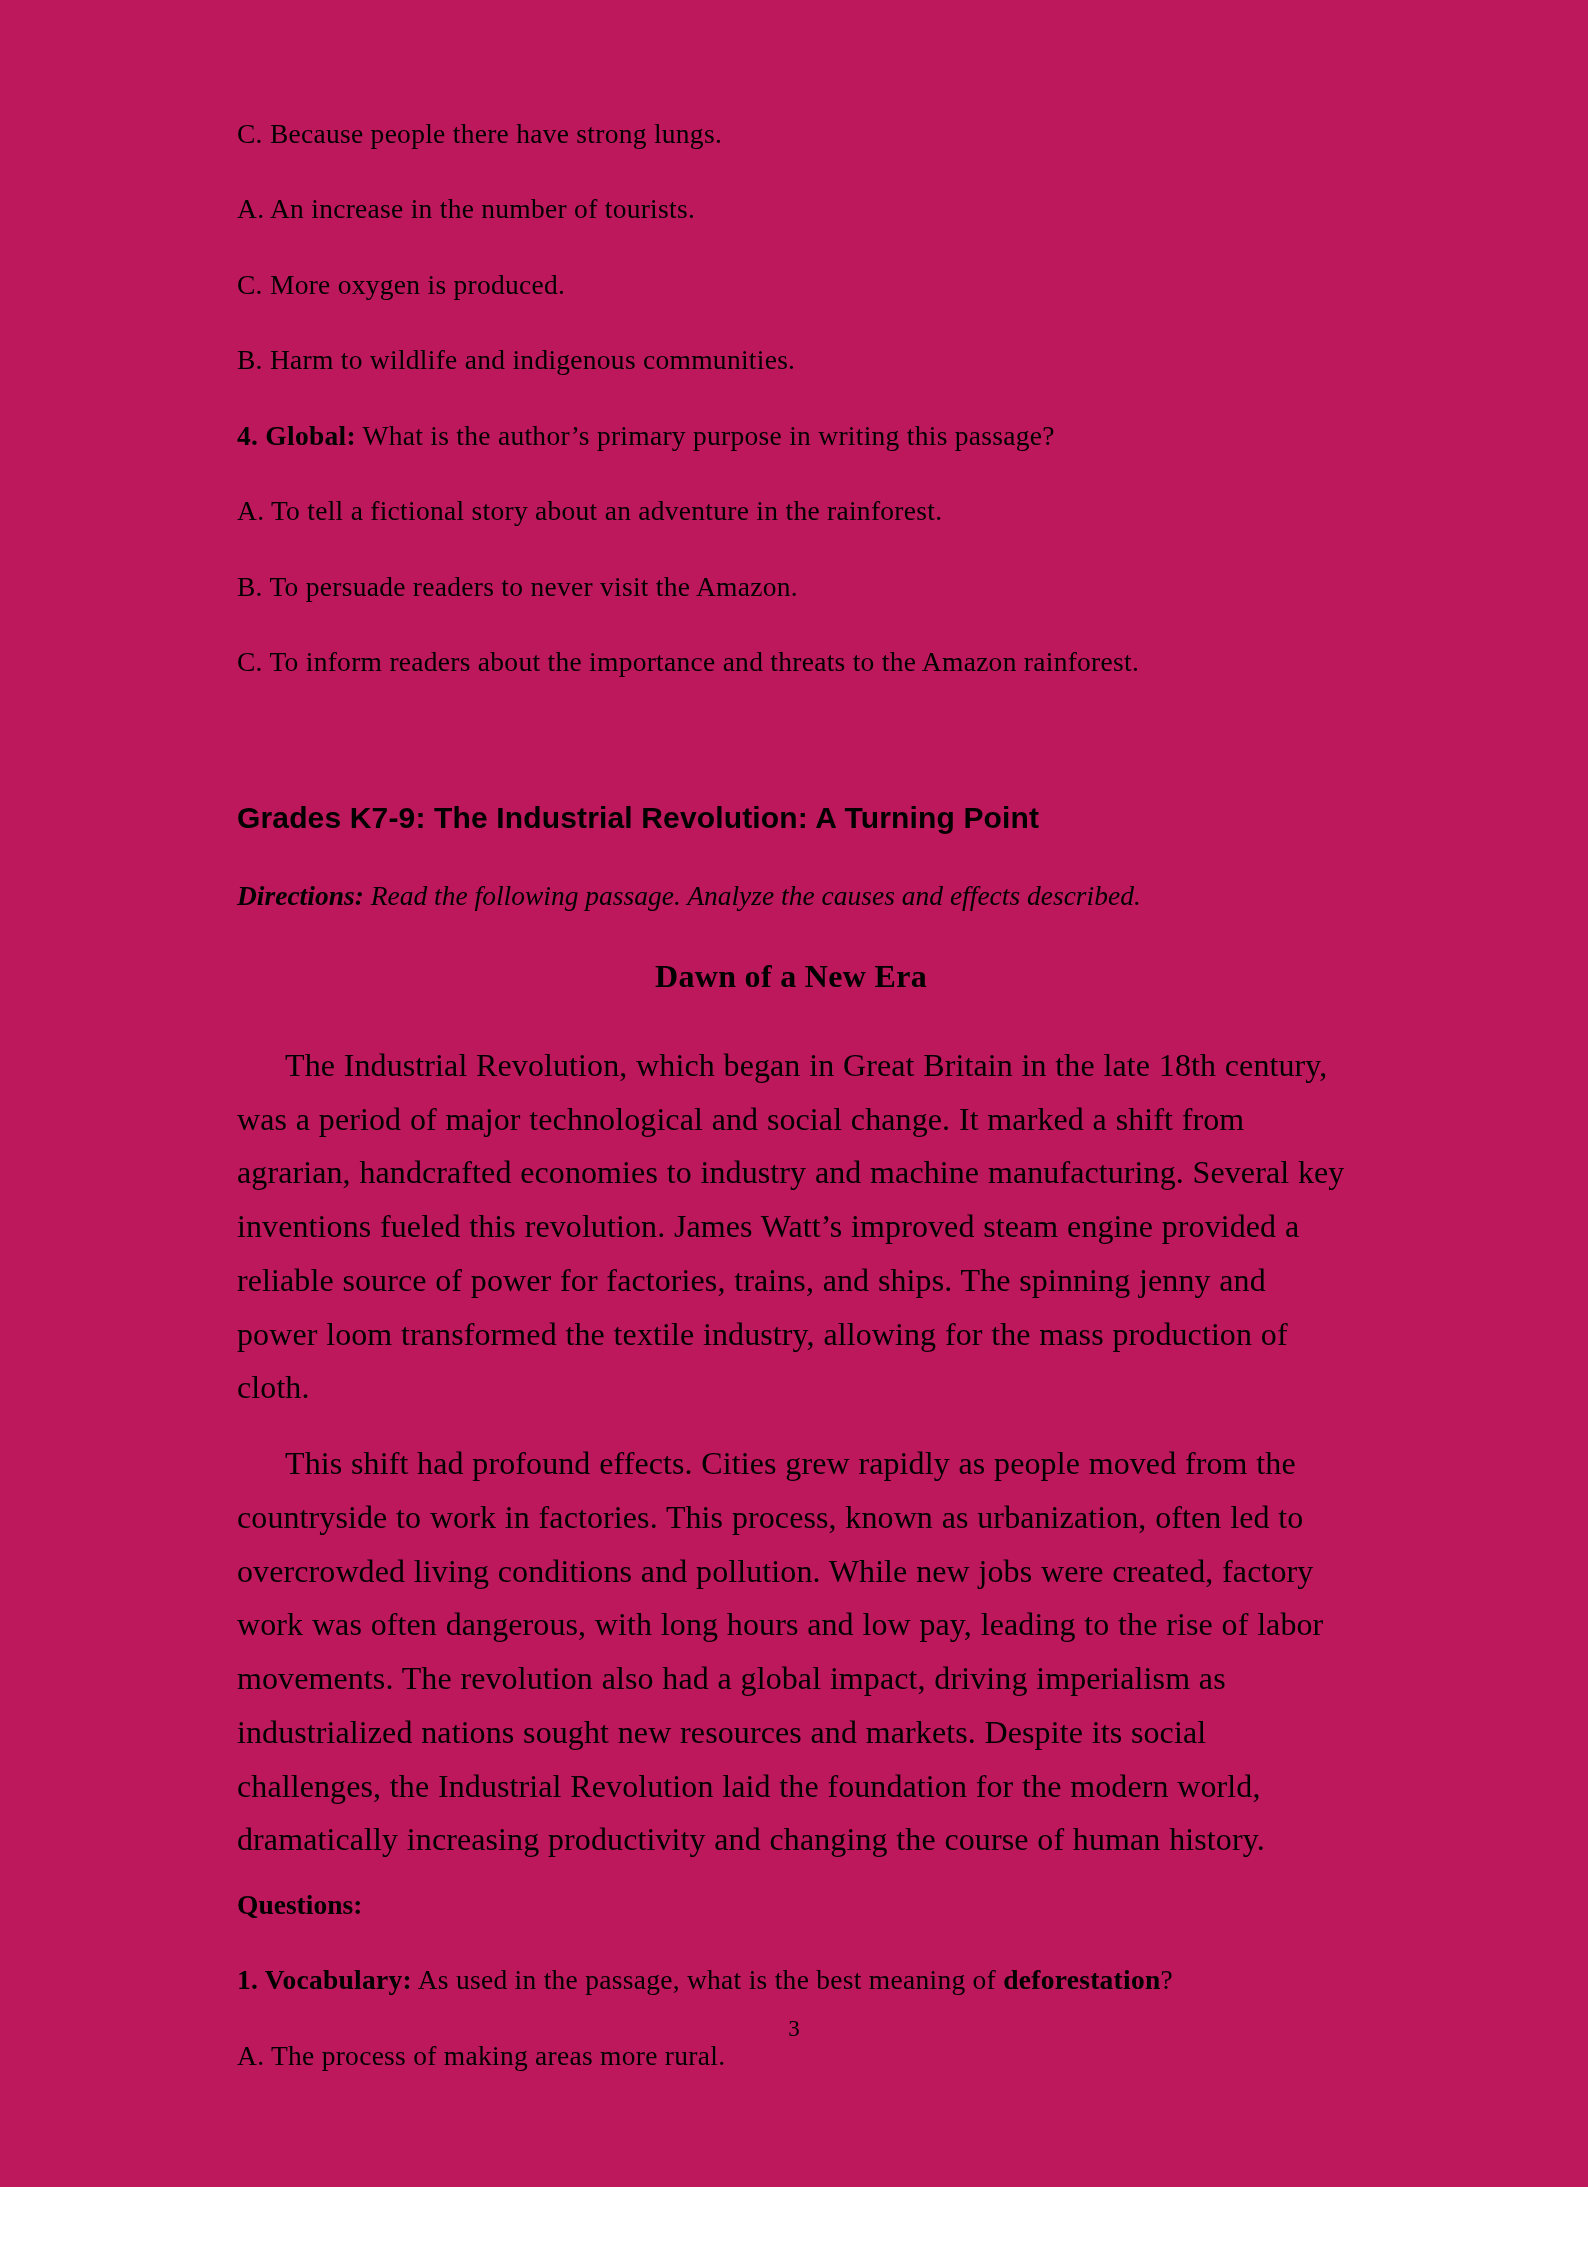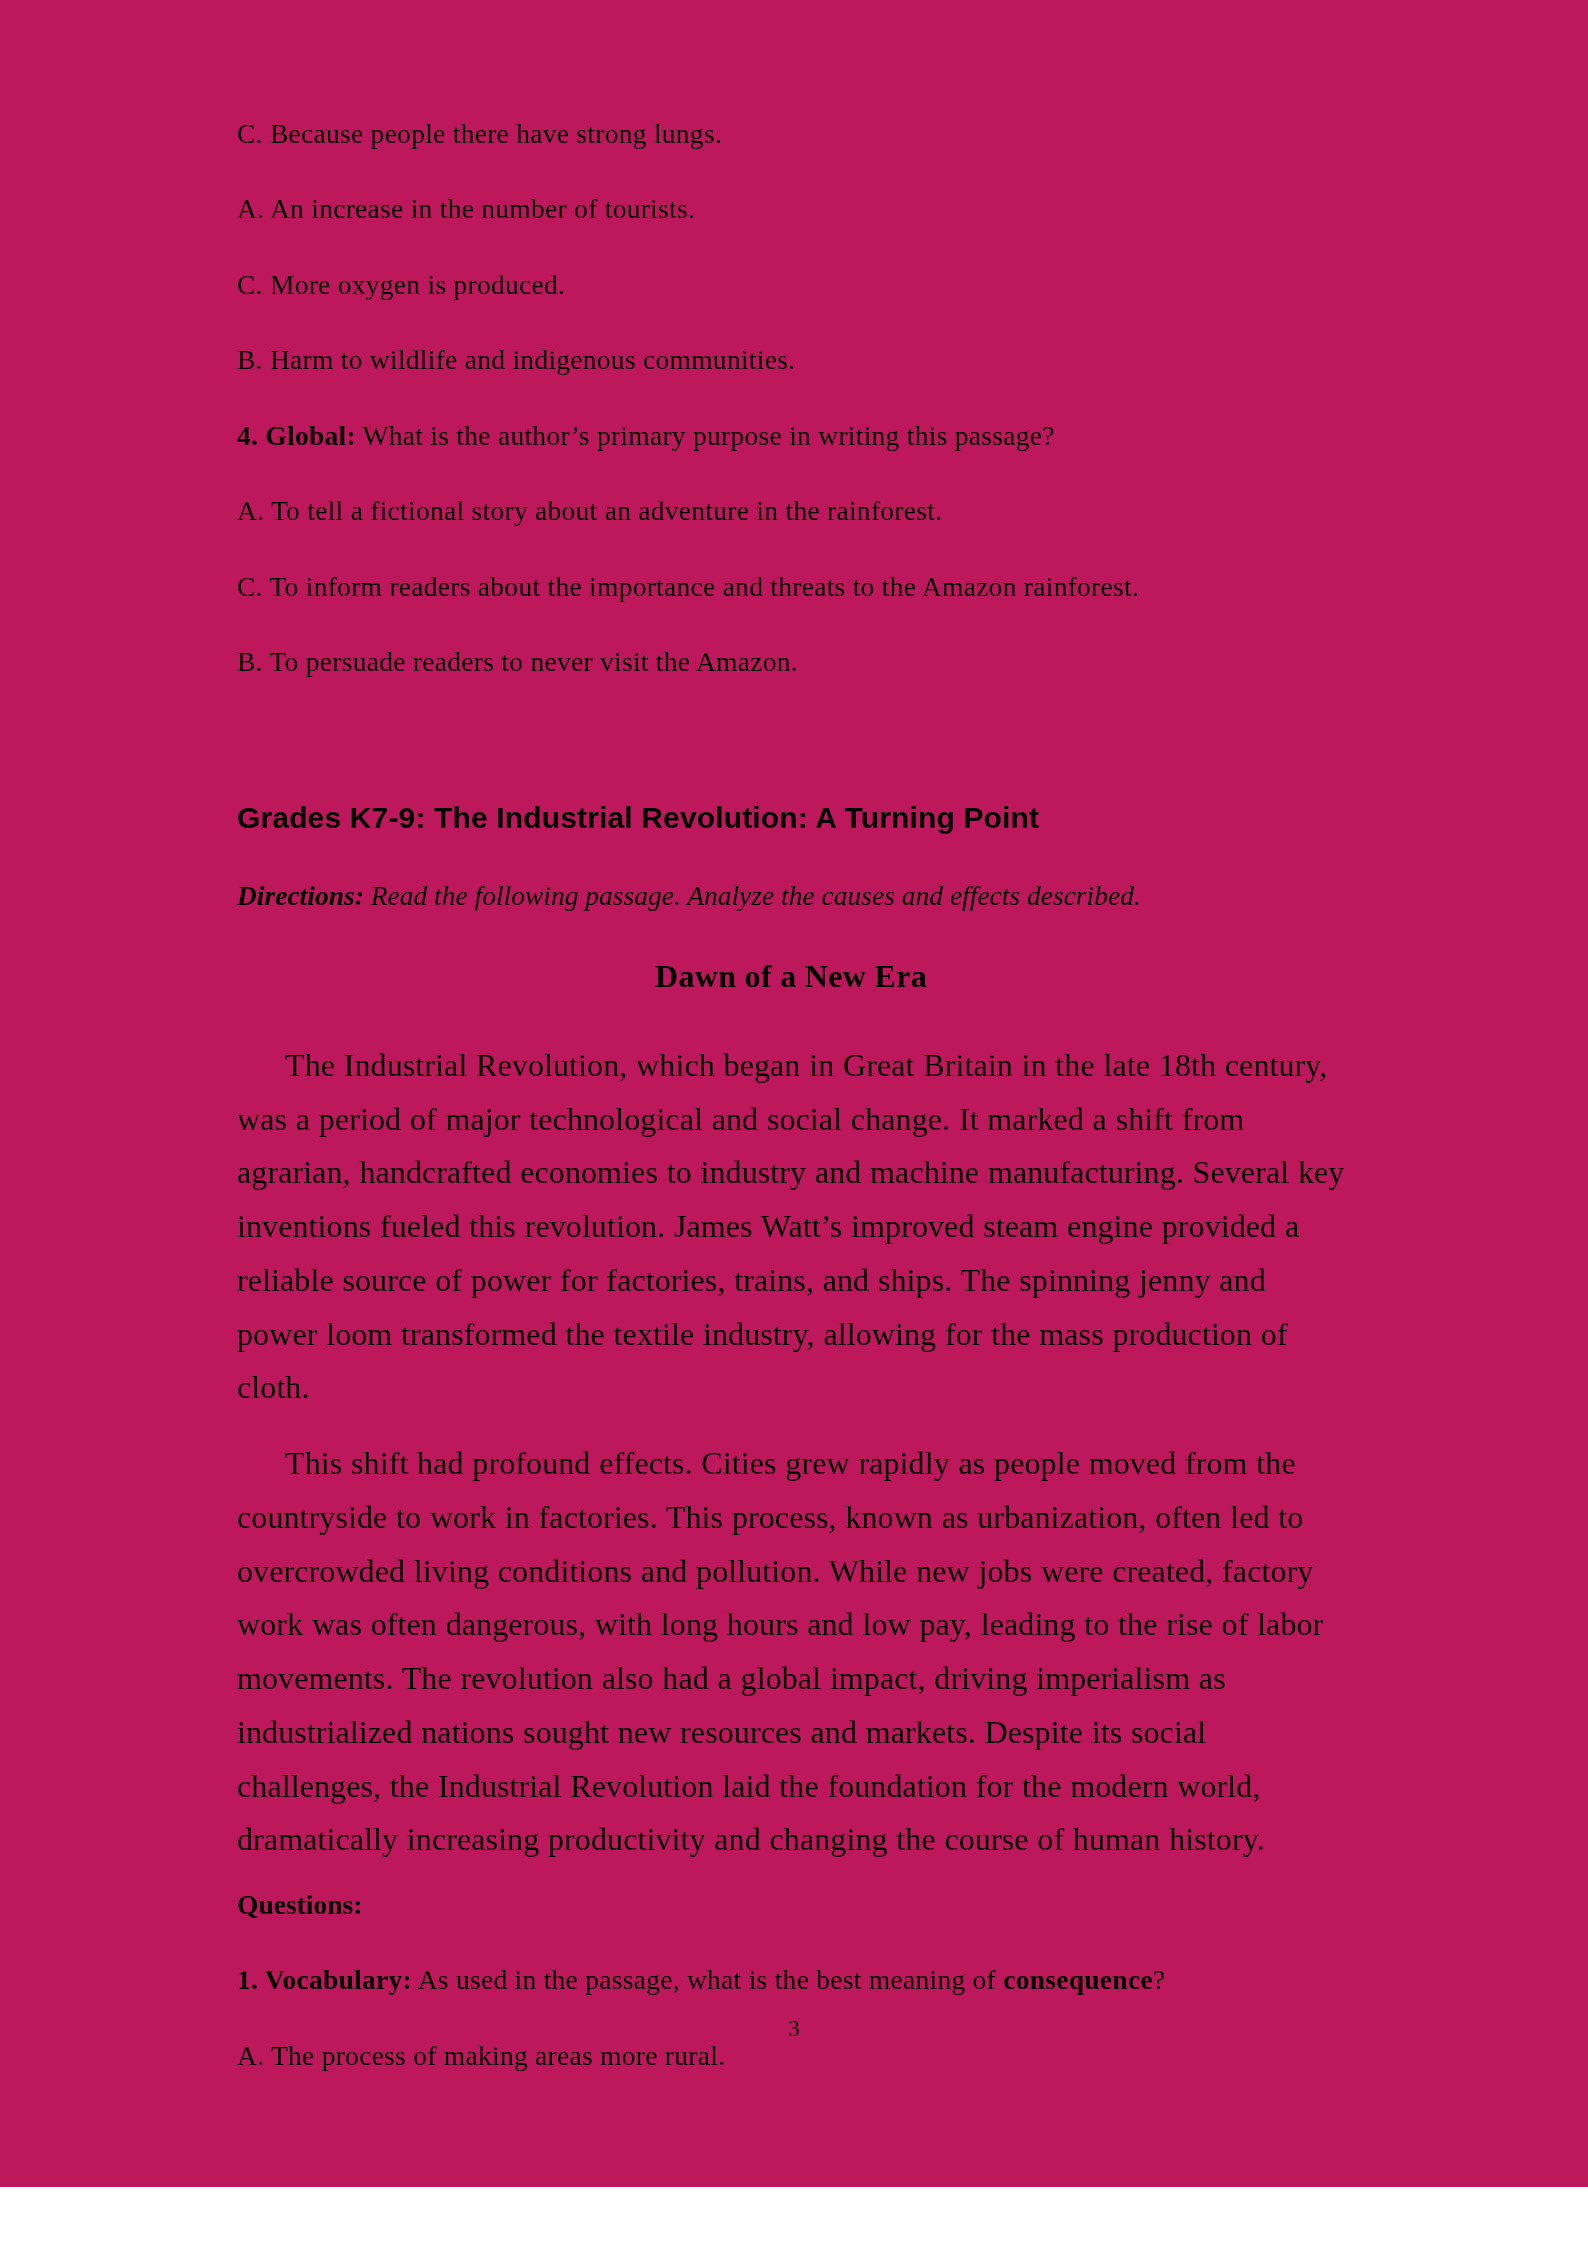--- a/index.html
+++ b/index.html
@@ -96,36 +96,36 @@
     <p class="line">C. Because people there have strong lungs.</p>
 
 
     <p class="line">A. An increase in the number of tourists.</p>
     <p class="line">C. More oxygen is produced.</p>
     <p class="line">B. Harm to wildlife and indigenous communities.</p>
 
     <p class="line qhead"><span class="b">4. Global:</span><span> What is the author’s primary purpose in writing this passage?</span></p>
 
     <p class="line">A. To tell a fictional story about an adventure in the rainforest.</p>
+    <p class="line">B. To persuade readers to never visit the Amazon.</p>
     <p class="line">C. To inform readers about the importance and threats to the Amazon rainforest.</p>
-    <p class="line">B. To persuade readers to never visit the Amazon.</p>
 
     <div class="section-gap"></div>
 
     <h2 class="section-title">Grades K7-9: The Industrial Revolution: A Turning Point</h2>
 
     <p class="directions"><span class="bi">Directions:</span><span class="i"> Read the following passage. Analyze the causes and effects described.</span></p>
 
     <h3 class="passage-title">Dawn of a New Era</h3>
 
     <p class="para">The Industrial Revolution, which began in Great Britain in the late 18th century, was a period of major technological and social change. It marked a shift from agrarian, handcrafted economies to industry and machine manufacturing. Several key inventions fueled this revolution. James Watt’s improved steam engine provided a reliable source of power for factories, trains, and ships. The spinning jenny and power loom transformed the textile industry, allowing for the mass production of cloth.</p>
     <p class="para">This shift had profound effects. Cities grew rapidly as people moved from the countryside to work in factories. This process, known as urbanization, often led to overcrowded living conditions and pollution. While new jobs were created, factory work was often dangerous, with long hours and low pay, leading to the rise of labor movements. The revolution also had a global impact, driving imperialism as industrialized nations sought new resources and markets. Despite its social challenges, the Industrial Revolution laid the foundation for the modern world, dramatically increasing productivity and changing the course of human history.</p>
 
     <p class="questions-label">Questions:</p>
 
-    <p class="line qhead"><span class="b">1. Vocabulary:</span><span> As used in the passage, what is the best meaning of </span><span class="b">consequence</span><span>?</span></p>
+    <p class="line qhead"><span class="b">1. Vocabulary:</span><span> As used in the passage, what is the best meaning of </span><span class="b">deforestation</span><span>?</span></p>
 
     <p class="line">A. The process of making areas more rural.</p>
 
   </div>
 
   <div class="page-number">3</div>
 </div>
 
 </body></html>

